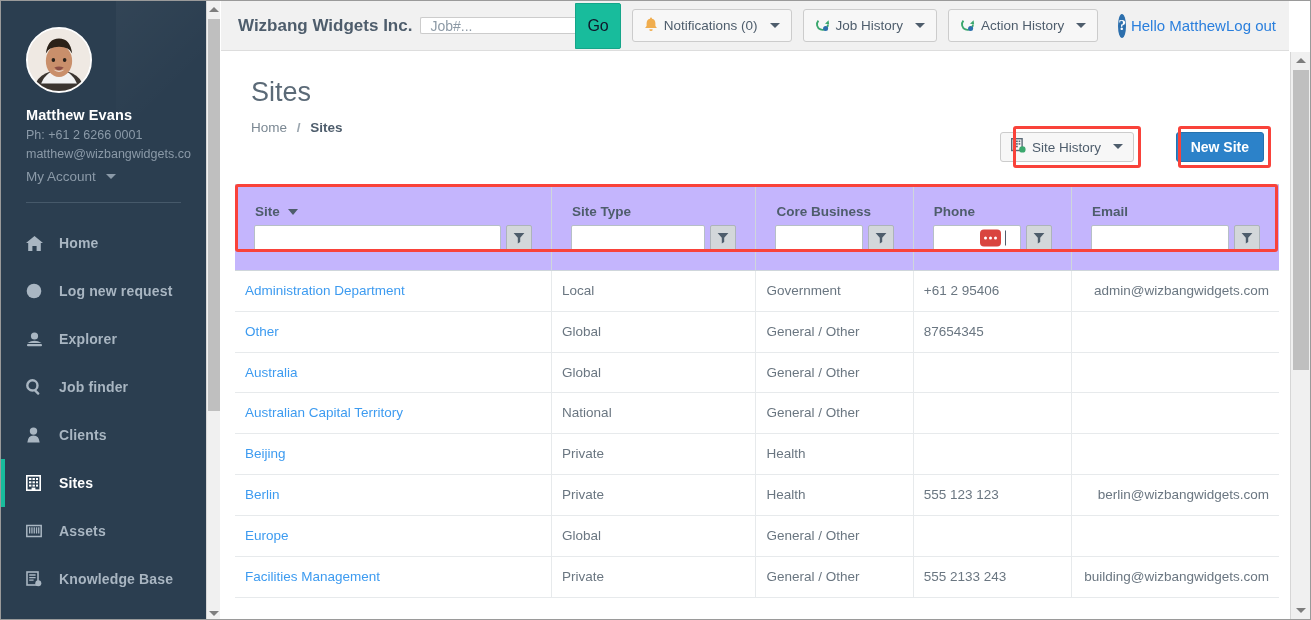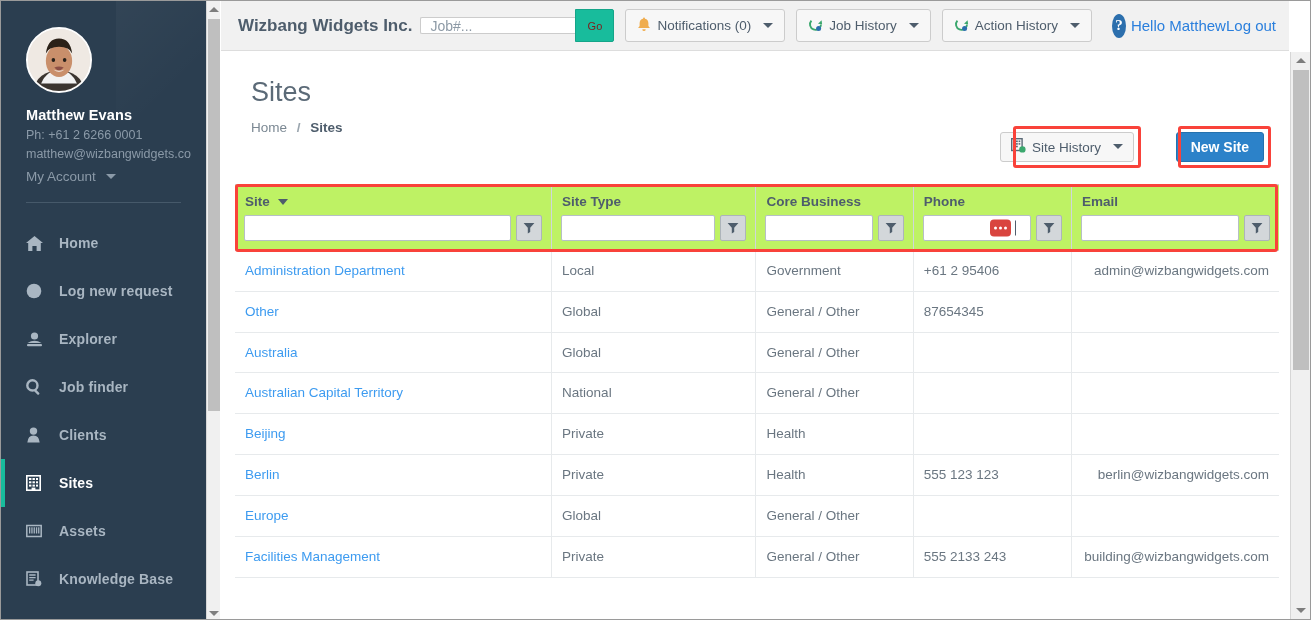--- a/index.html
+++ b/index.html
@@ -121,23 +121,23 @@
   #job-input {
     width: 155px; height: 17px;
     border: 1px solid #cccccc; border-right: none;
     border-radius: 2px 0 0 2px;
     font-size: 14px; color: #5b6a77; padding: 0 9px;
     background: #ffffff; outline: none;
     font-family: "Liberation Sans", sans-serif;
   }
   #job-input::placeholder { color: #8d9aa6; }
   #go-btn {
-    height: 33px; min-width: 39px; padding: 0 11px;
-    background: #18bc9c; color: #7f1d1d; border: 1px solid #15a589;
-    border-radius: 0 2px 2px 0; font-size: 11px; cursor: pointer;
+    height: 46px; min-width: 39px; padding: 0 11px;
+    background: #18bc9c; color: #0f172a; border: 1px solid #15a589;
+    border-radius: 0 2px 2px 0; font-size: 16px; cursor: pointer;
     font-family: "Liberation Sans", sans-serif;
   }
   .tb-btn {
     display: flex; align-items: center; gap: 6px;
     height: 33px; padding: 0 11px; margin-left: 11px;
     background: #f7f7f7; border: 1px solid #cccccc; border-radius: 3px;
     font-size: 13.5px; color: #4e5d6c; cursor: pointer;
     white-space: nowrap;
   }
   .tb-btn .lbl { line-height: 1; }
@@ -188,23 +188,23 @@
     background: #2c82c9; border: 1px solid #2471ae; border-radius: 3px;
     color: #ffffff; font-size: 14px; font-weight: bold; cursor: pointer;
     display: flex; align-items: center;
     font-family: "Liberation Sans", sans-serif;
   }
 
   
   #grid-wrap { position: absolute; left: 14px; top: 132px; right: 10px; bottom: 0; }
   table.grid { border-collapse: collapse; width: 100%; table-layout: fixed; }
   table.grid th {
-    background: #bef264; border-right: 1px solid #cfd6db;
+    background: #c4b5fd; border-right: 1px solid #cfd6db;
     border-bottom: 1px solid #cfd6db; border-top: 1px solid #cfd6db;
-    padding: 0; vertical-align: top;
+    padding: 10px; vertical-align: top;
   }
   table.grid th:last-child { border-right: none; }
   .th-label {
     font-size: 13.5px; font-weight: bold; color: #4e5d6c;
     padding: 9px 10px 6px 10px; display: flex; align-items: center; gap: 8px;
   }
   .sort-caret {
     width: 0; height: 0; border-left: 5px solid transparent;
     border-right: 5px solid transparent; border-top: 6px solid #4e5d6c;
     display: inline-block;

